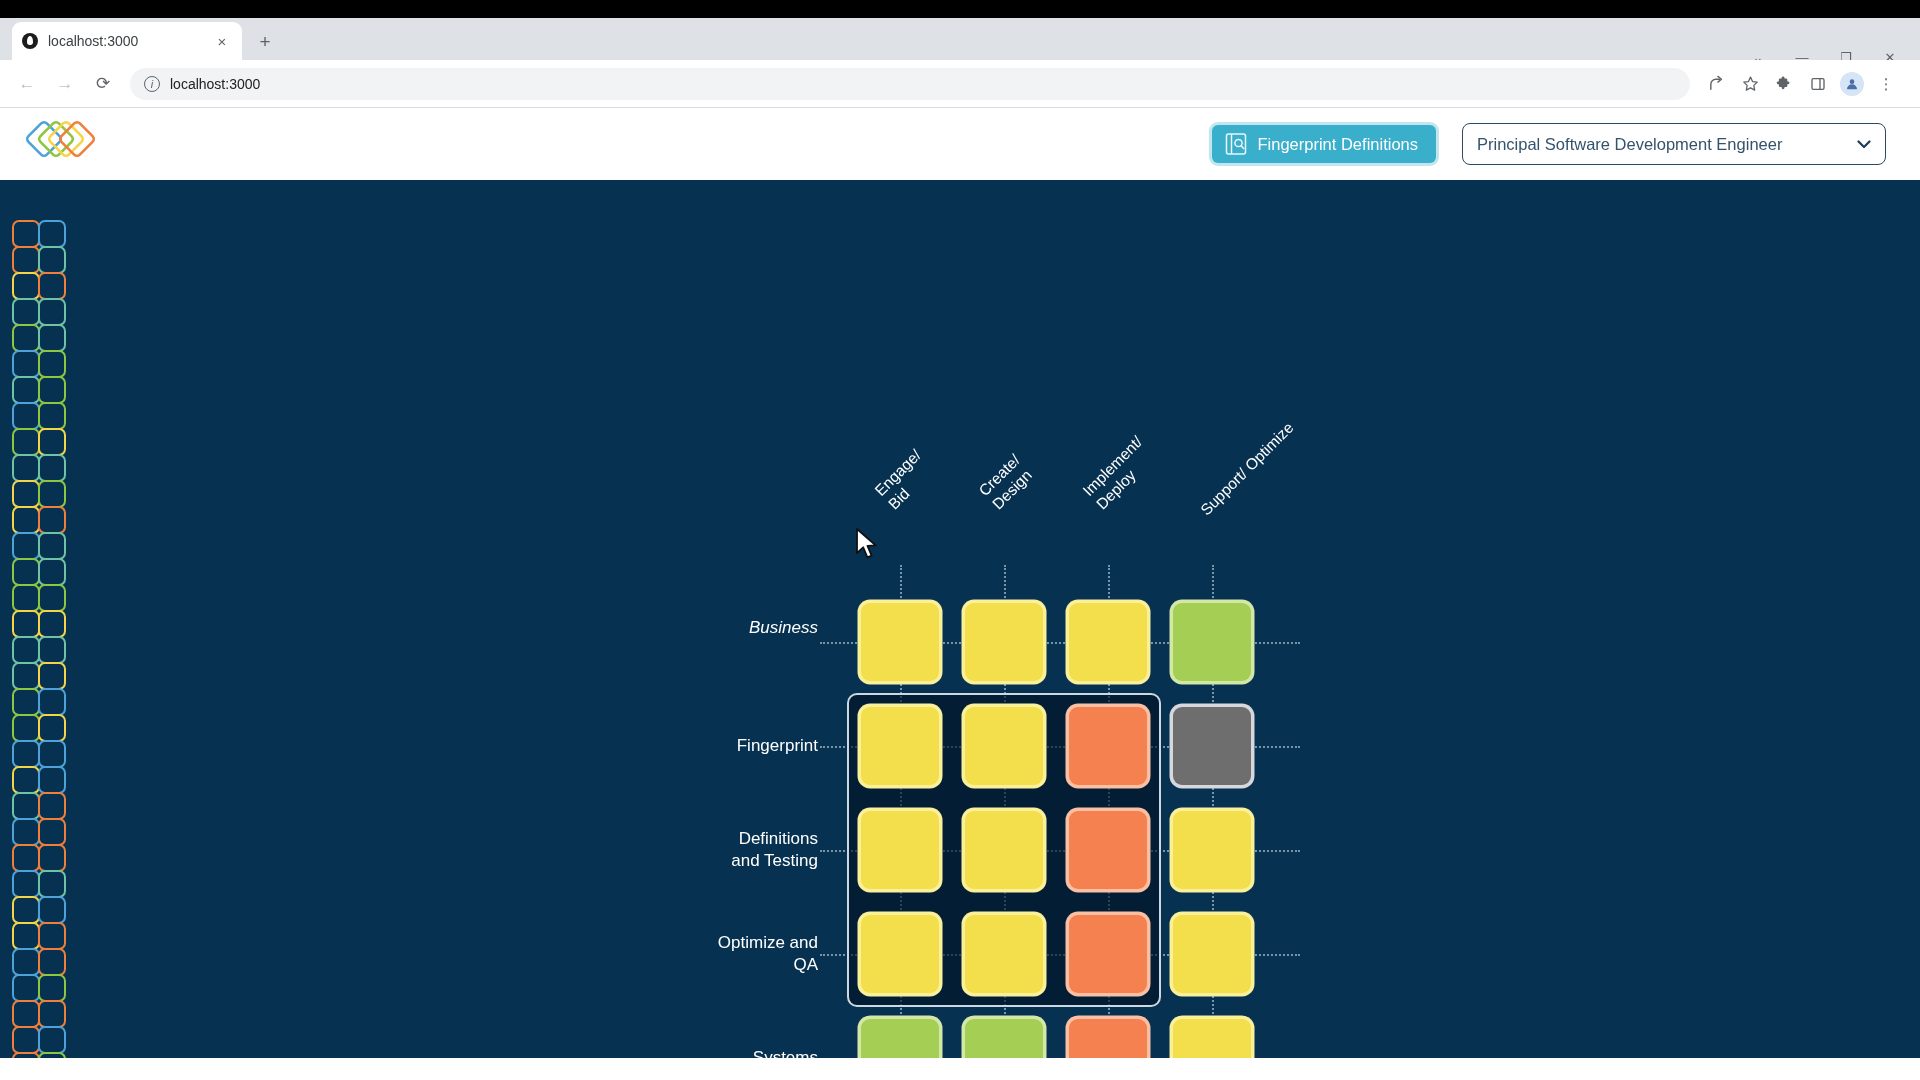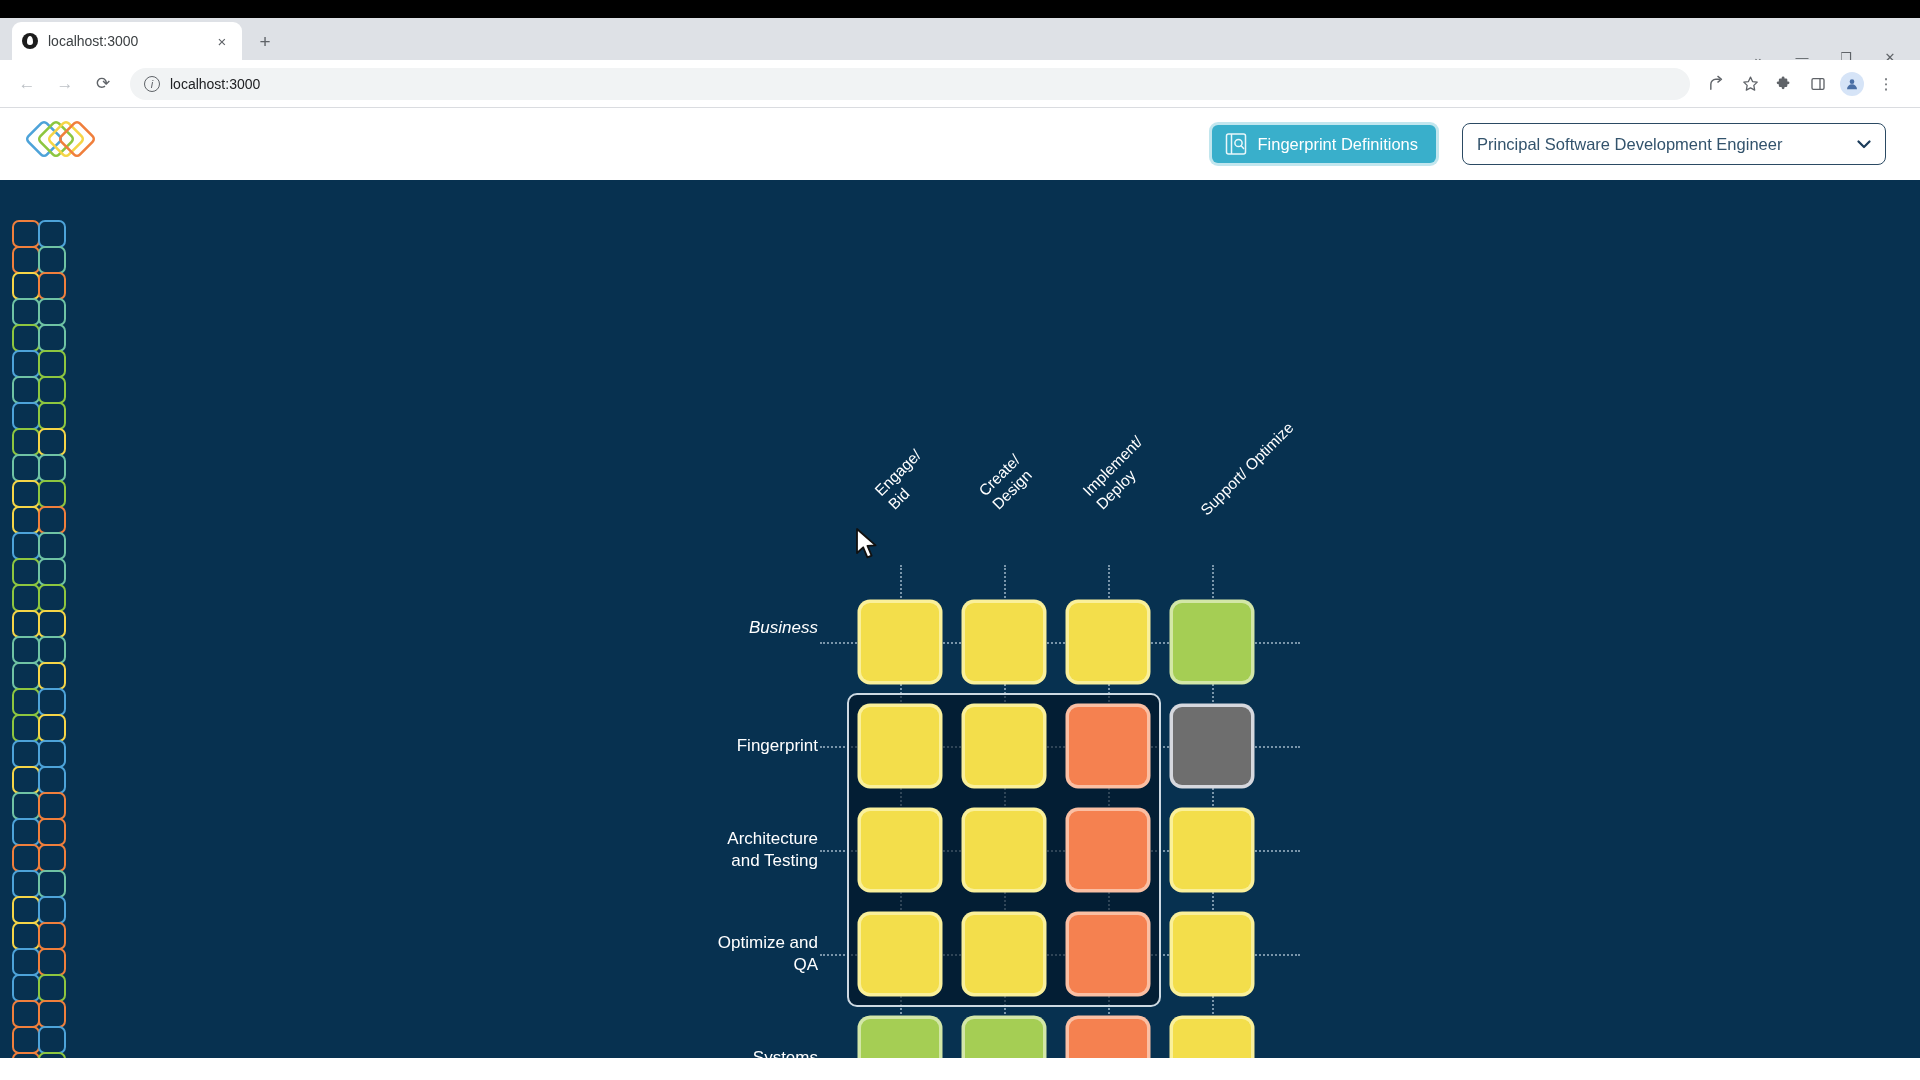--- a/index.html
+++ b/index.html
@@ -419,21 +419,21 @@
           <div class="colhead" style="left: 1210px; top: 320px;">
             <div>Support/ Optimize</div>
           </div>
           <div class="rowlabel" style="right: 1102px; top: 437px; font-style: italic;">
             <div>Business</div>
           </div>
           <div class="rowlabel" style="right: 1102px; top: 555px;">
             <div>Fingerprint</div>
           </div>
           <div class="rowlabel" style="right: 1102px; top: 648px;">
-            <div>Architecture</div>
+            <div>Definitions</div>
             <div>and Testing</div>
           </div>
           <div class="rowlabel" style="right: 1102px; top: 752px;">
             <div>Optimize and</div>
             <div>QA</div>
           </div>
           <div class="rowlabel" style="right: 1102px; top: 867px;">
             <div>Systems</div>
           </div>
           <div class="cell yellow" style="left: 861px; top: 423px;"></div>

